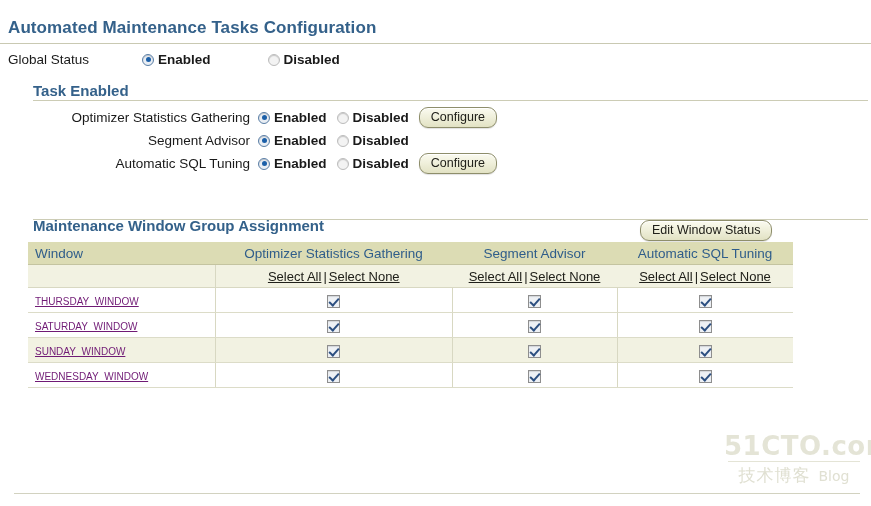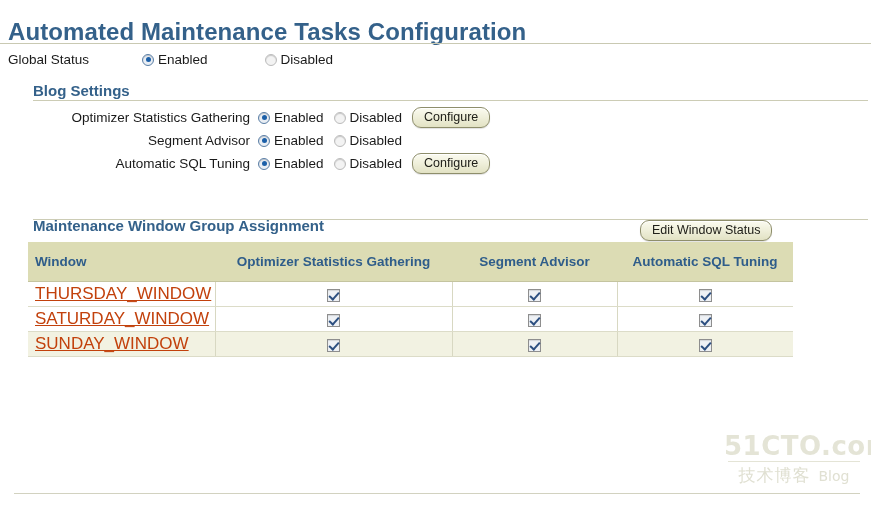--- a/index.html
+++ b/index.html
@@ -15,21 +15,21 @@
     font-size: 13px;
     color: #1a1a1a;
     overflow: hidden;
   }
 
   
   .page-title {
     position: absolute;
     left: 8px;
     top: 18px;
-    font-size: 24px;
+    font-size: 17px;
     font-weight: bold;
     color: #34618a;
     letter-spacing: 0.1px;
     white-space: nowrap;
   }
   .rule-top {
     position: absolute;
     left: 0px;
     top: 43px;
     width: 871px;
@@ -80,20 +80,21 @@
   }
   .radio.off {
     background: #f3f3f3;
     border: 1px solid #bcbcbc;
   }
   .radio-opt {
     display: inline-flex;
     align-items: center;
     margin-right: 10px;
     white-space: nowrap;
+    font-weight: bold;
   }
   .radio-opt .txt { font-size: 13.5px; }
 
   
   .section-head {
     position: absolute;
     font-size: 15px;
     font-weight: bold;
     color: #34618a;
     white-space: nowrap;
@@ -160,22 +161,22 @@
   .wtable th, .wtable td {
     border-left: 1px solid #d8d8c2;
     border-right: 1px solid #d8d8c2;
     padding: 0;
     vertical-align: middle;
   }
   .wtable thead th {
     background: #dcdcb4;
     color: #2f5d8a;
     font-size: 13.5px;
-    font-weight: bold;
-    height: 39px;
+    font-weight: normal;
+    height: 22px;
     border-bottom: 1px solid #c4c4a0;
     border-left: none;
     border-right: none;
     white-space: nowrap;
   }
   .wtable thead th.col-window {
     text-align: left;
     padding-left: 7px;
   }
   .wtable thead th.col-task {
@@ -212,23 +213,23 @@
     text-align: left;
     border-right: 1px solid #d8d8c2 !important;
   }
   td.col-check {
     text-align: center;
     border-right: 1px solid #d8d8c2 !important;
   }
   td.col-check.last { border-right: none !important; }
 
   .win-link {
-    color: #c2410c;
+    color: #701a75;
     text-decoration: underline;
-    font-size: 17px;
+    font-size: 10px;
     cursor: pointer;
     white-space: nowrap;
   }
 
   
   .cbox {
     display: inline-block;
     width: 13px;
     height: 13px;
     box-sizing: border-box;
@@ -313,21 +314,21 @@
   <span class="radio-opt">
     <span class="radio on"></span>
     <span class="txt">Enabled</span>
   </span>
   <span class="radio-opt">
     <span class="radio off"></span>
     <span class="txt">Disabled</span>
   </span>
 </div>
 
-<div class="section-head" style="left:33px; top:82px;">Blog Settings</div>
+<div class="section-head" style="left:33px; top:82px;">Task Enabled</div>
 <div class="section-rule" style="left:33px; top:100px; width:835px;"></div>
 
 <div class="task-grid">
 
   <div class="task-line">
     <div class="task-label">Optimizer Statistics Gathering</div>
     <div class="task-opts">
       <span class="radio-opt">
         <span class="radio on"></span>
         <span class="txt">Enabled</span>
@@ -387,20 +388,32 @@
   </colgroup>
   <thead>
     <tr>
       <th class="col-window">Window</th>
       <th class="col-task">Optimizer Statistics Gathering</th>
       <th class="col-task">Segment Advisor</th>
       <th class="col-task">Automatic SQL Tuning</th>
     </tr>
   </thead>
   <tbody>
+    <tr class="selrow">
+      <td class="col-window-cell"></td>
+      <td>
+        <span class="sel-link">Select All</span><span class="sep">|</span><span class="sel-link">Select None</span>
+      </td>
+      <td>
+        <span class="sel-link">Select All</span><span class="sep">|</span><span class="sel-link">Select None</span>
+      </td>
+      <td>
+        <span class="sel-link">Select All</span><span class="sep">|</span><span class="sel-link">Select None</span>
+      </td>
+    </tr>
 
     <tr class="drow odd">
       <td class="col-window-cell"><span class="win-link">THURSDAY_WINDOW</span></td>
       <td class="col-check"><span class="cbox checked"></span></td>
       <td class="col-check"><span class="cbox checked"></span></td>
       <td class="col-check last"><span class="cbox checked"></span></td>
     </tr>
 
 
     <tr class="drow odd">
@@ -412,20 +425,26 @@
 
     <tr class="drow even">
       <td class="col-window-cell"><span class="win-link">SUNDAY_WINDOW</span></td>
       <td class="col-check"><span class="cbox checked"></span></td>
       <td class="col-check"><span class="cbox checked"></span></td>
       <td class="col-check last"><span class="cbox checked"></span></td>
     </tr>
 
 
 
+    <tr class="drow odd">
+      <td class="col-window-cell"><span class="win-link">WEDNESDAY_WINDOW</span></td>
+      <td class="col-check"><span class="cbox checked"></span></td>
+      <td class="col-check"><span class="cbox checked"></span></td>
+      <td class="col-check last"><span class="cbox checked"></span></td>
+    </tr>
   </tbody>
 </table>
 
 <div class="rule-bottom"></div>
 
 <div class="watermark">
   <div class="wm-main">51CTO.com</div>
   <div class="wm-rule"></div>
   <div class="wm-sub">
     <span class="wm-cn">技术博客</span>

